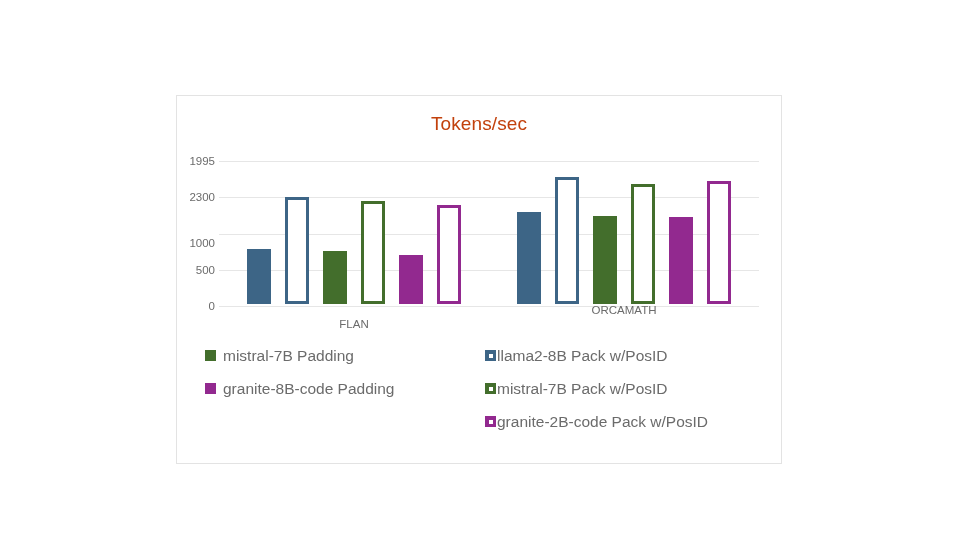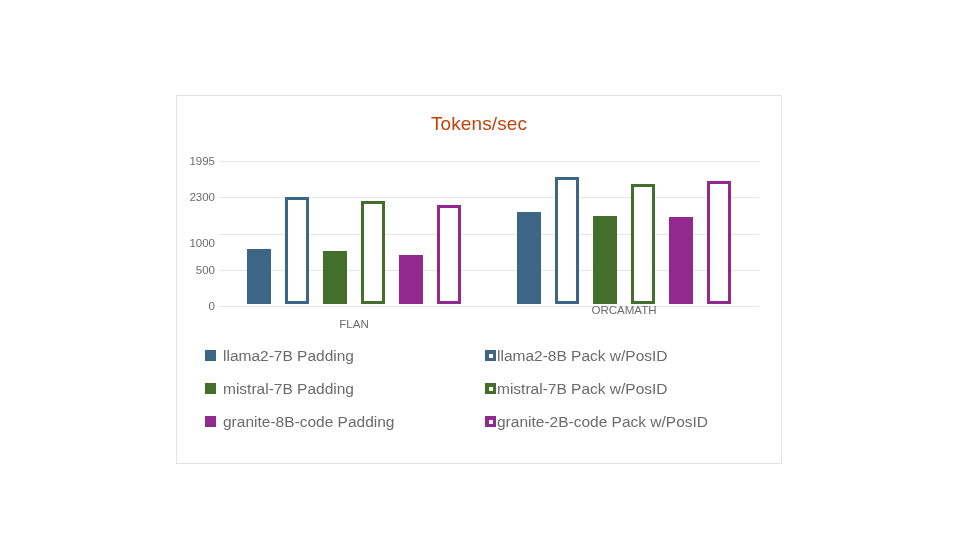--- a/index.html
+++ b/index.html
@@ -185,24 +185,20 @@
         </div>
       <div id="xlabels">
           <div class="xlabel" style="left: 42px; width: 270px; top: 222px;">FLAN</div>
           <div class="xlabel" style="left: 312px; width: 270px; top: 208px;">ORCAMATH</div>
         </div>
     </div>
 
     <div class="legend">
       <div class="legend-col left" id="legend-left">
           <div class="legend-item">
-            <span class="swatch" style="background: rgb(61, 101, 134);"></span>
-            <span class="legend-label">llama2-7B Padding</span>
-          </div>
-          <div class="legend-item">
             <span class="swatch" style="background: rgb(67, 110, 44);"></span>
             <span class="legend-label">mistral-7B Padding</span>
           </div>
           <div class="legend-item">
             <span class="swatch" style="background: rgb(146, 41, 143);"></span>
             <span class="legend-label">granite-8B-code Padding</span>
           </div>
         </div>
       <div class="legend-col right" id="legend-right">
           <div class="legend-item">

